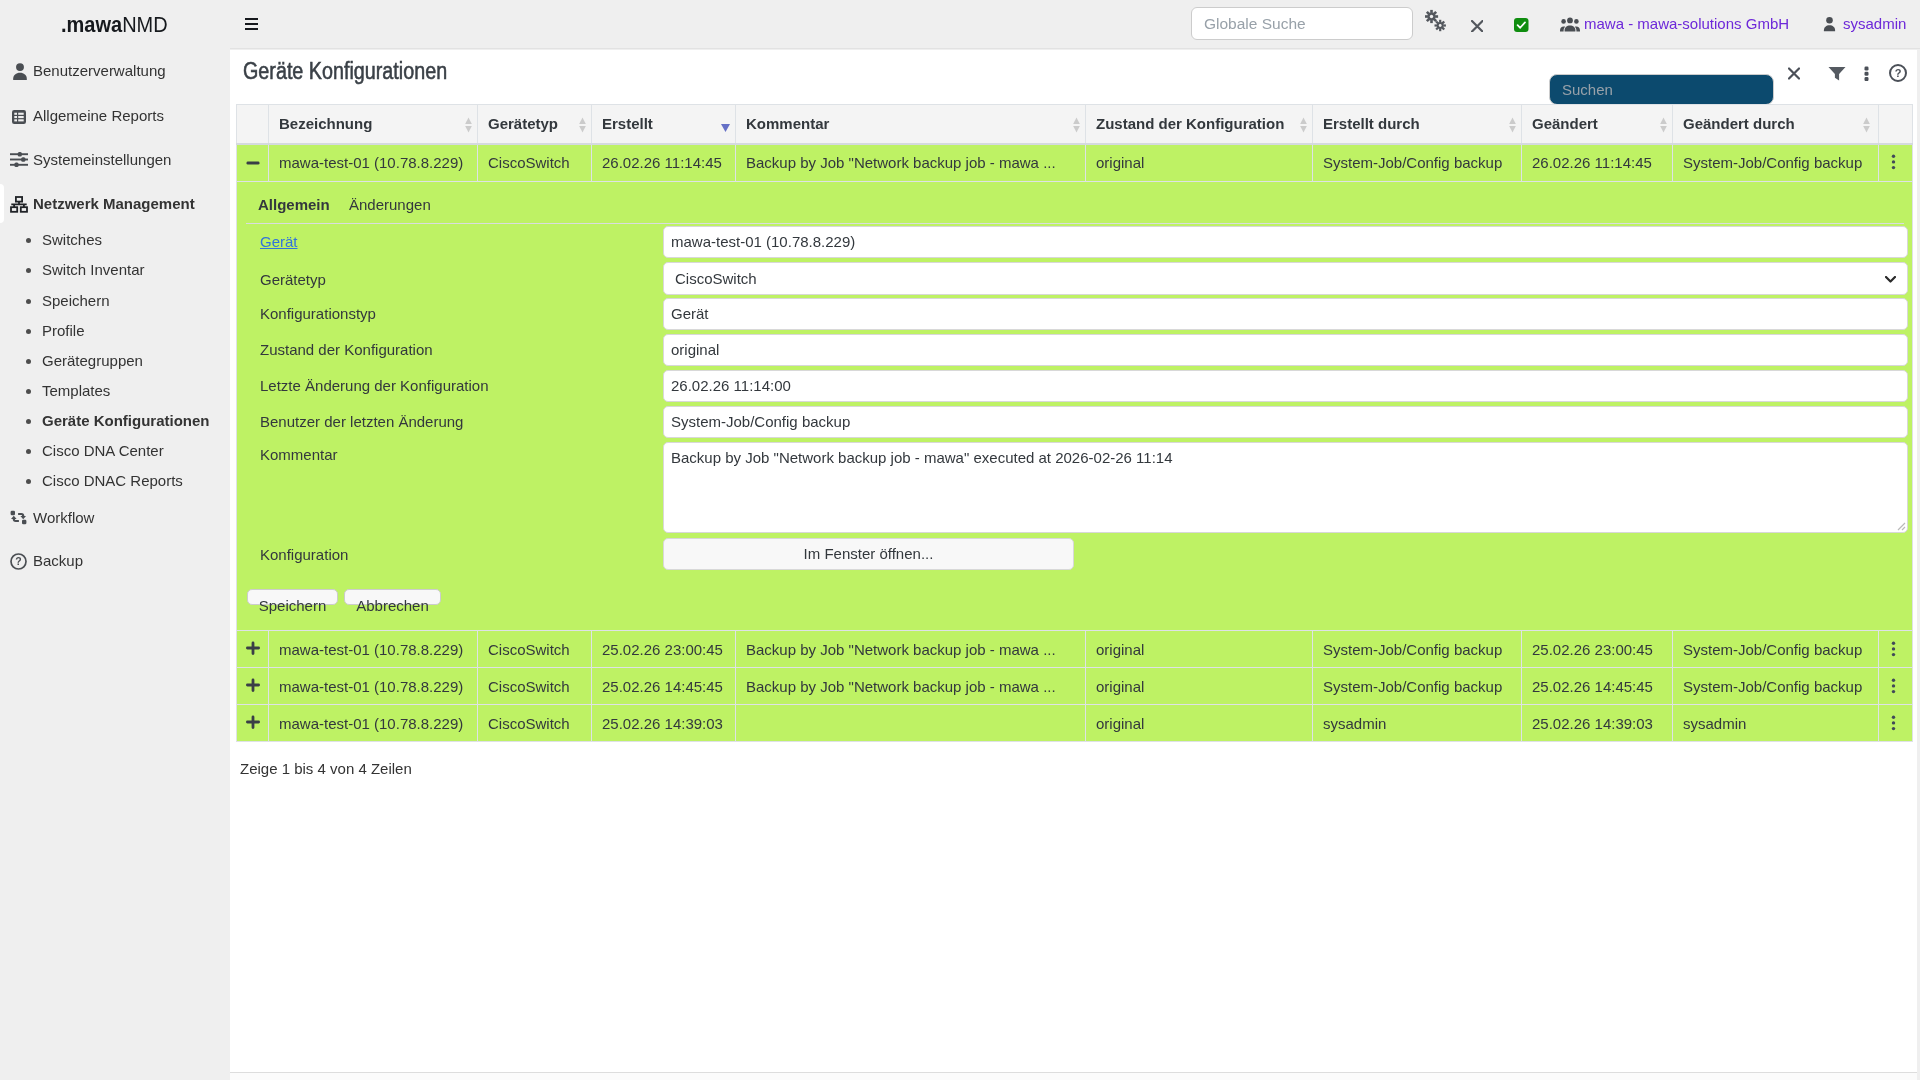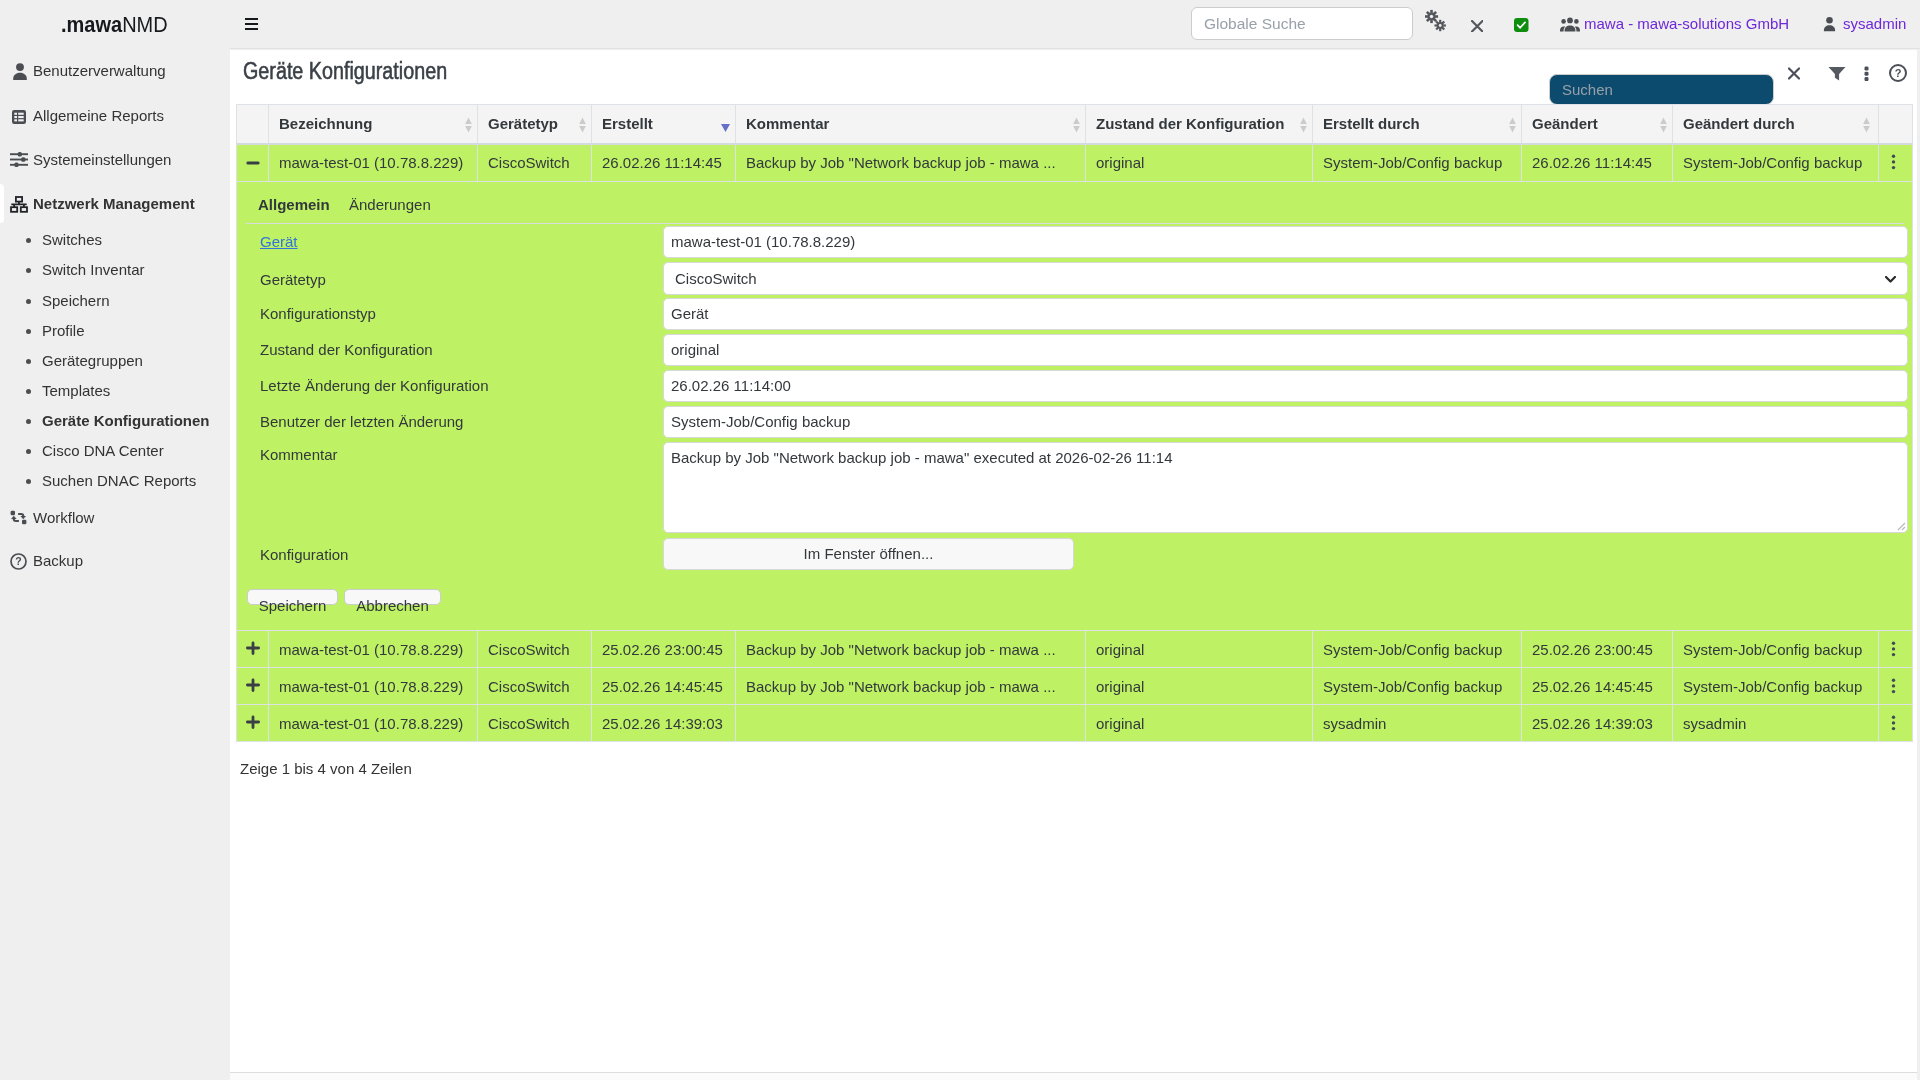--- a/index.html
+++ b/index.html
@@ -98,21 +98,21 @@
       <span class="tx">Netzwerk Management</span>
     </div>
   <div class="sub" style="top:225px">Switches</div>
   <div class="sub" style="top:255px">Switch Inventar</div>
   <div class="sub" style="top:286px">Speichern</div>
   <div class="sub" style="top:316px">Profile</div>
   <div class="sub" style="top:346px">Gerätegruppen</div>
   <div class="sub" style="top:376px">Templates</div>
   <div class="sub" style="top:406px; font-weight:700">Geräte Konfigurationen</div>
   <div class="sub" style="top:436px">Cisco DNA Center</div>
-  <div class="sub" style="top:466px">Suchen DNAC Reports</div>
+  <div class="sub" style="top:466px">Cisco DNAC Reports</div>
   <div class="mi" style="top:503px">
       <span class="ic" style="left:10px;top:6px">
         <svg width="17" height="17" viewBox="0 0 17 17">
           <g fill="#4a4e53">
             <rect x="0.6" y="1.8" width="4.4" height="4.4" rx="1.3"></rect>
             <rect x="12" y="10.8" width="4.4" height="4.4" rx="1.3"></rect>
             <path d="M8.1 3.9 h3.2 a3 3 0 0 1 3 3 v0.1 h1.7 l-2.8 3.2 -2.8-3.2 h1.7 a0.8 0.8 0 0 0-0.8-0.9 h-3.2 z"></path>
             <path d="M8.9 13.1 h-3.2 a3 3 0 0 1-3-3 v-0.1 h-1.7 l2.8-3.2 2.8 3.2 h-1.7 a0.8 0.8 0 0 0 0.8 0.9 h3.2 z"></path>
           </g>
         </svg>

